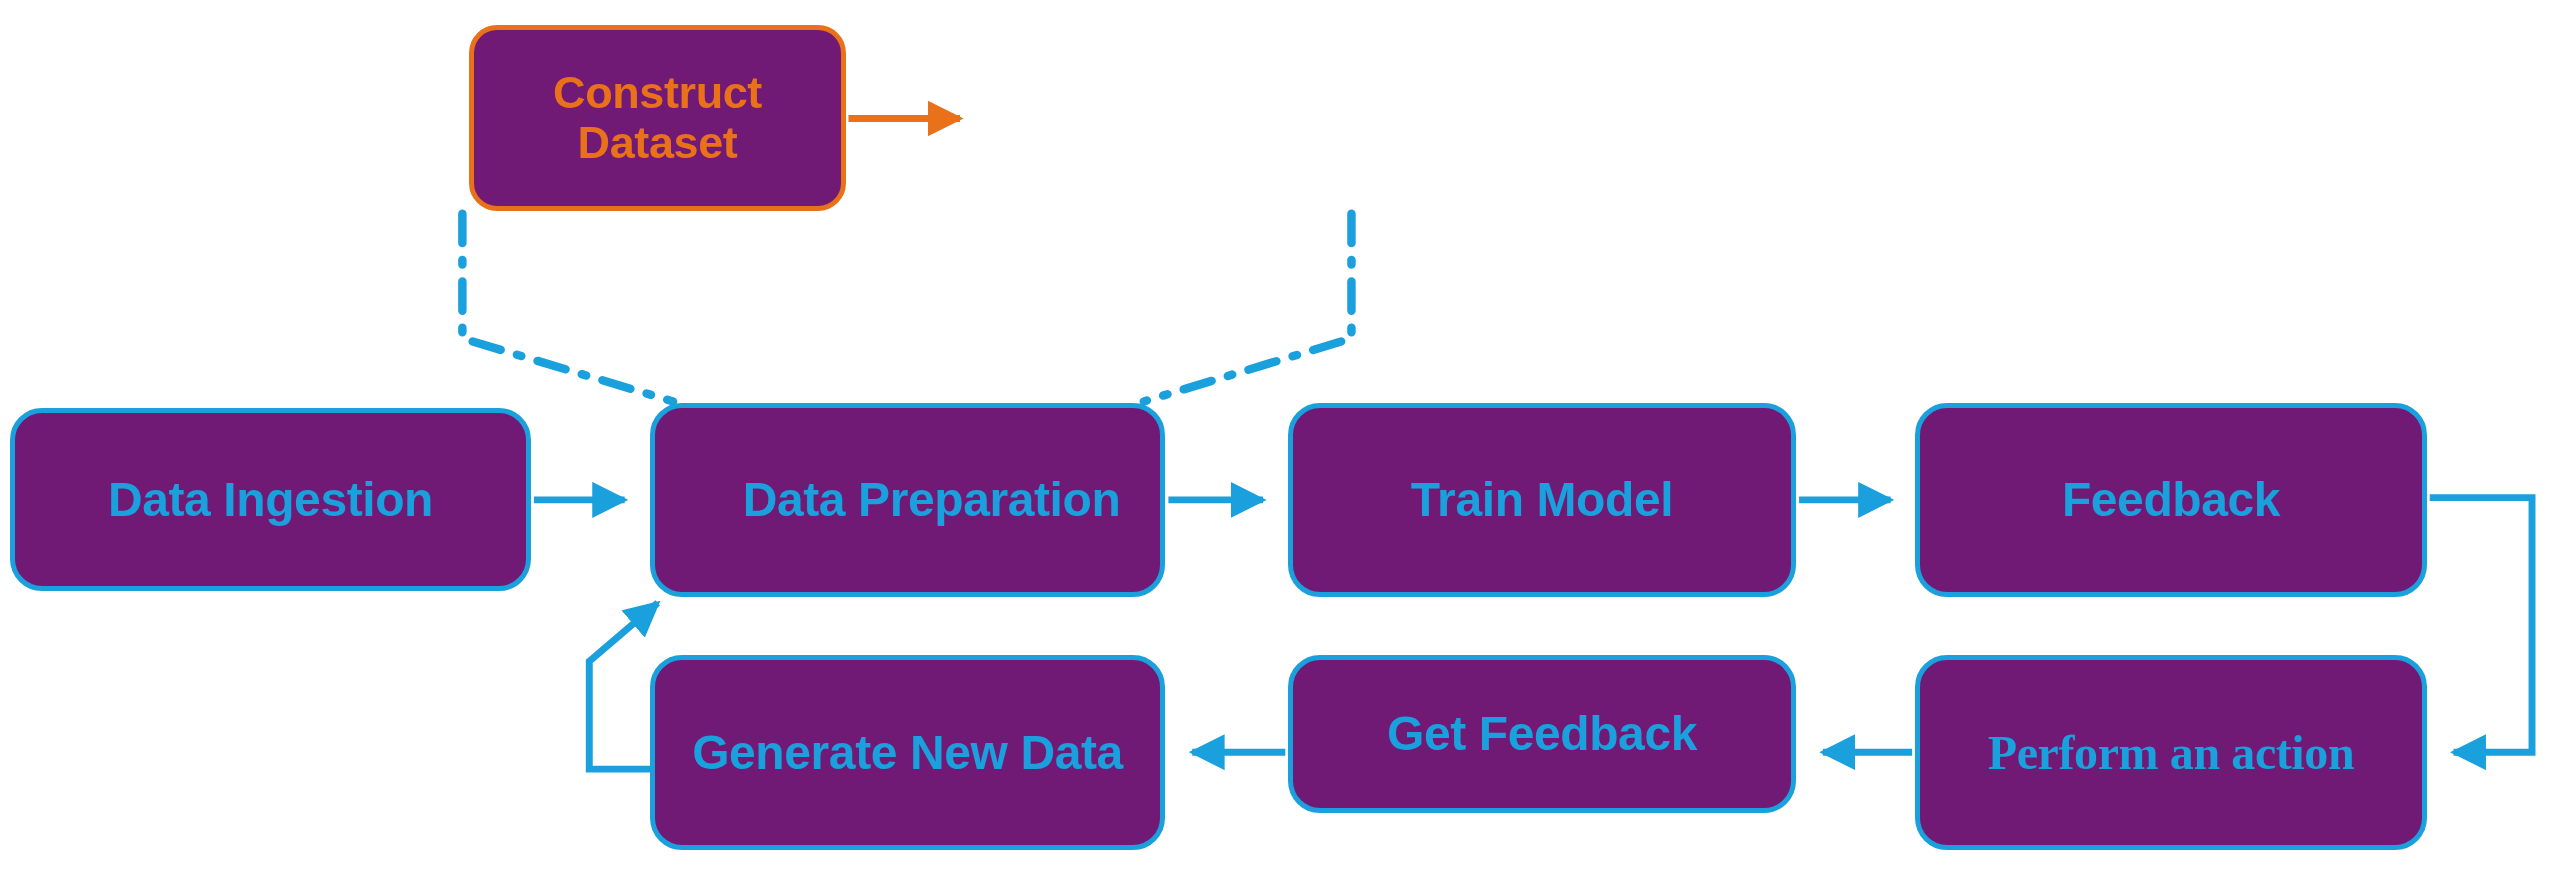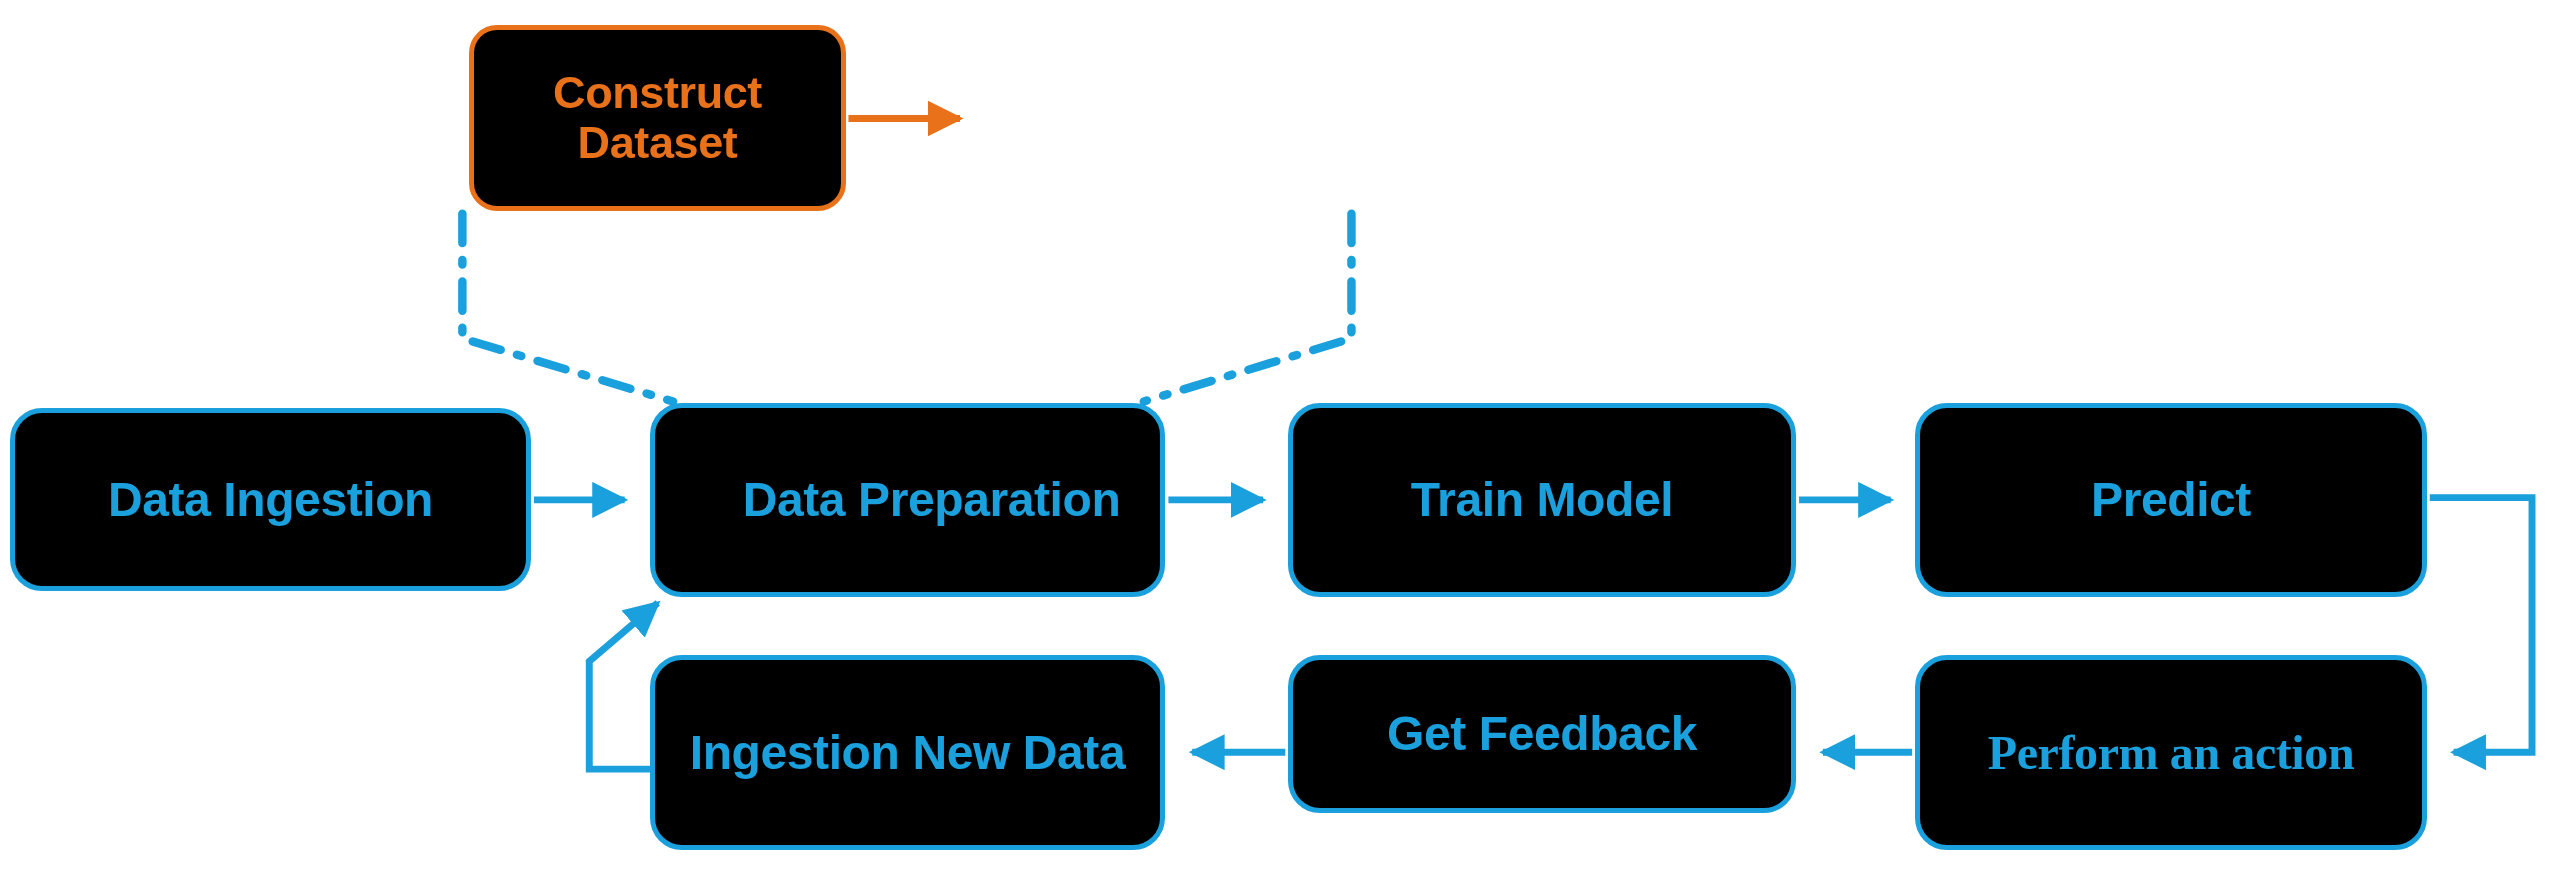--- a/index.html
+++ b/index.html
@@ -25,21 +25,21 @@
     height: 886px;
     pointer-events: none;
   }
   .node {
     position: absolute;
     box-sizing: border-box;
     display: flex;
     align-items: center;
     justify-content: center;
     text-align: center;
-    background: #000000;
+    background: #701a75;
     border-style: solid;
     border-radius: 32px;
     line-height: 1.12;
     letter-spacing: -0.4px;
     z-index: 5;
   }
   .node .label {
     display: block;
     width: 100%;
     padding: 0 7.7px;
@@ -108,25 +108,25 @@
 
   <div class="node blue" style="left:650px; top:403px; width:515px; height:194px;padding-left:48px;">
     <span class="label">Data Preparation</span>
   </div>
 
   <div class="node blue" style="left:1288px; top:403px; width:508px; height:194px;">
     <span class="label">Train Model</span>
   </div>
 
   <div class="node blue" style="left:1915px; top:403px; width:512px; height:194px;">
-    <span class="label">Predict</span>
+    <span class="label">Feedback</span>
   </div>
 
   <div class="node blue" style="left:650px; top:655px; width:515px; height:195px;">
-    <span class="label">Ingestion New Data</span>
+    <span class="label">Generate New Data</span>
   </div>
 
   <div class="node blue" style="left:1288px; top:655px; width:508px; height:158px;">
     <span class="label">Get Feedback</span>
   </div>
 
   <div class="node blue" style="left:1915px; top:655px; width:512px; height:195px;font-family:Liberation Serif, serif;">
     <span class="label">Perform an action</span>
   </div>
 

